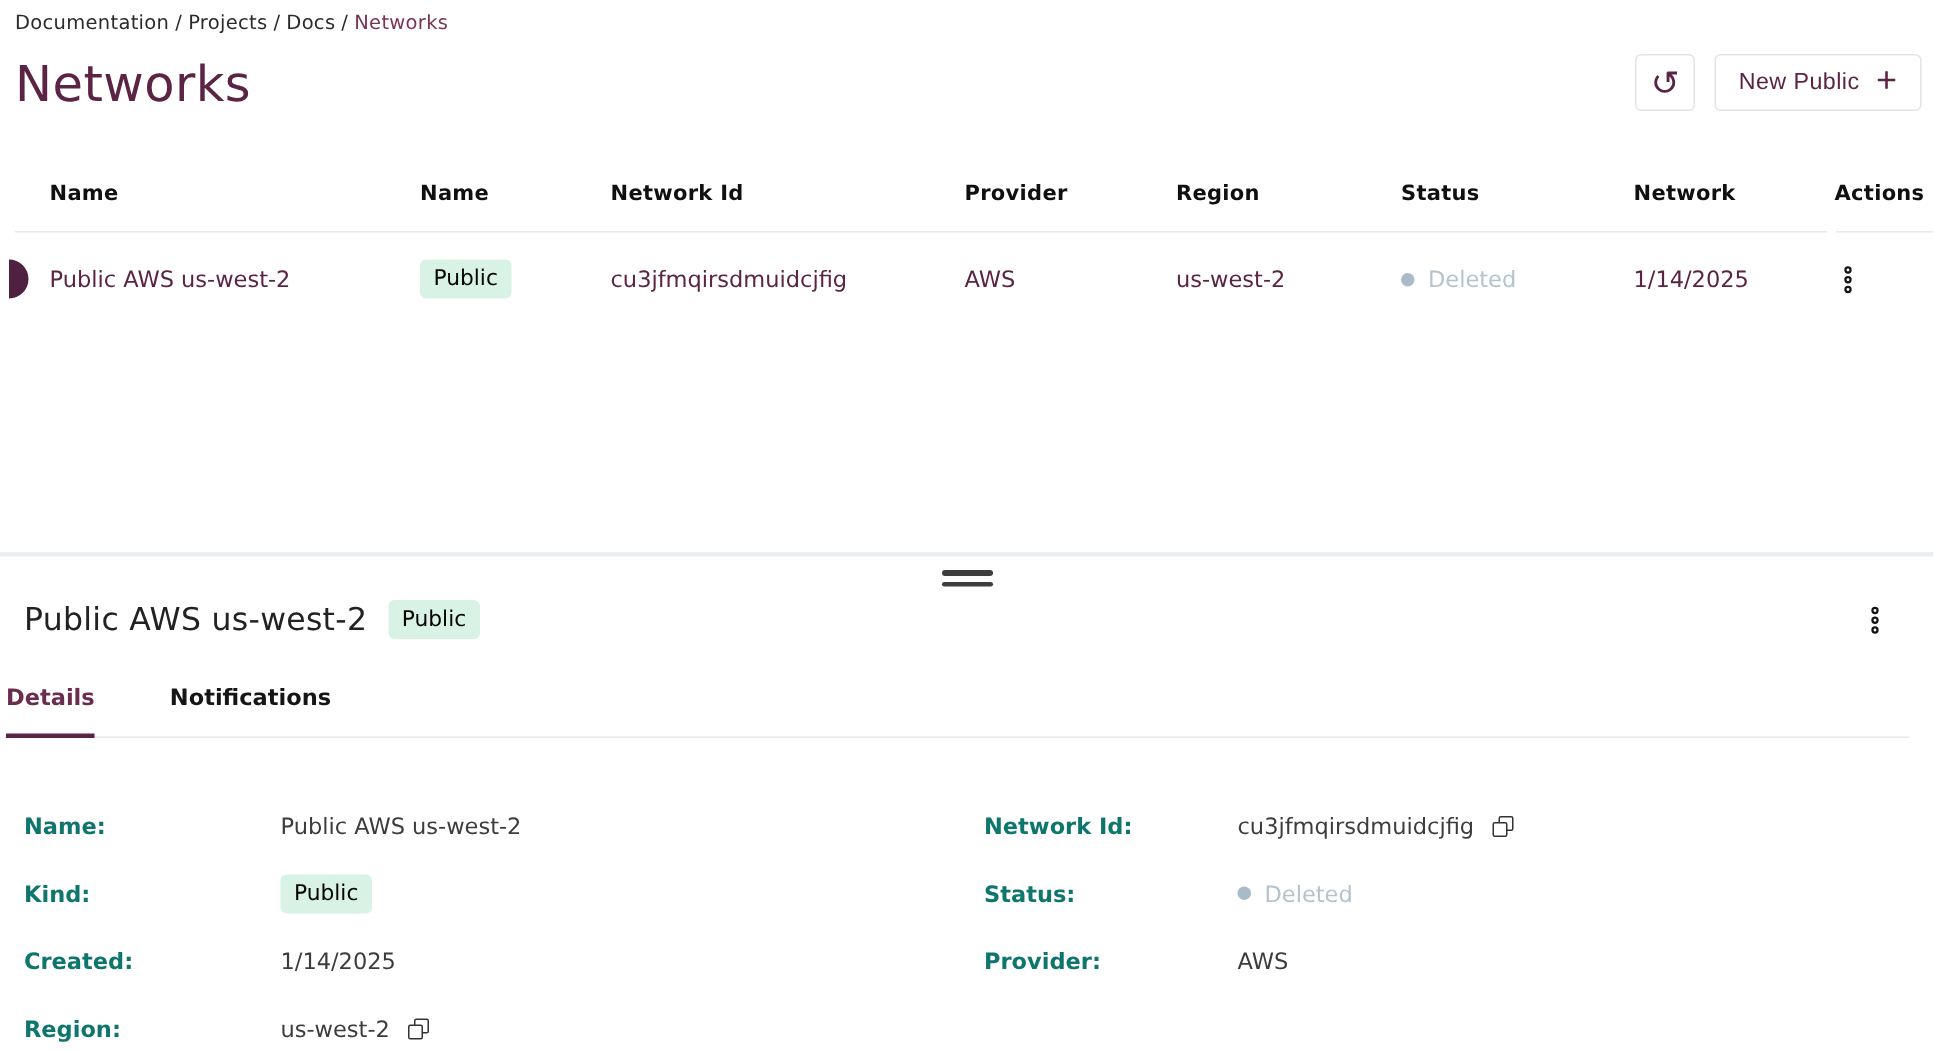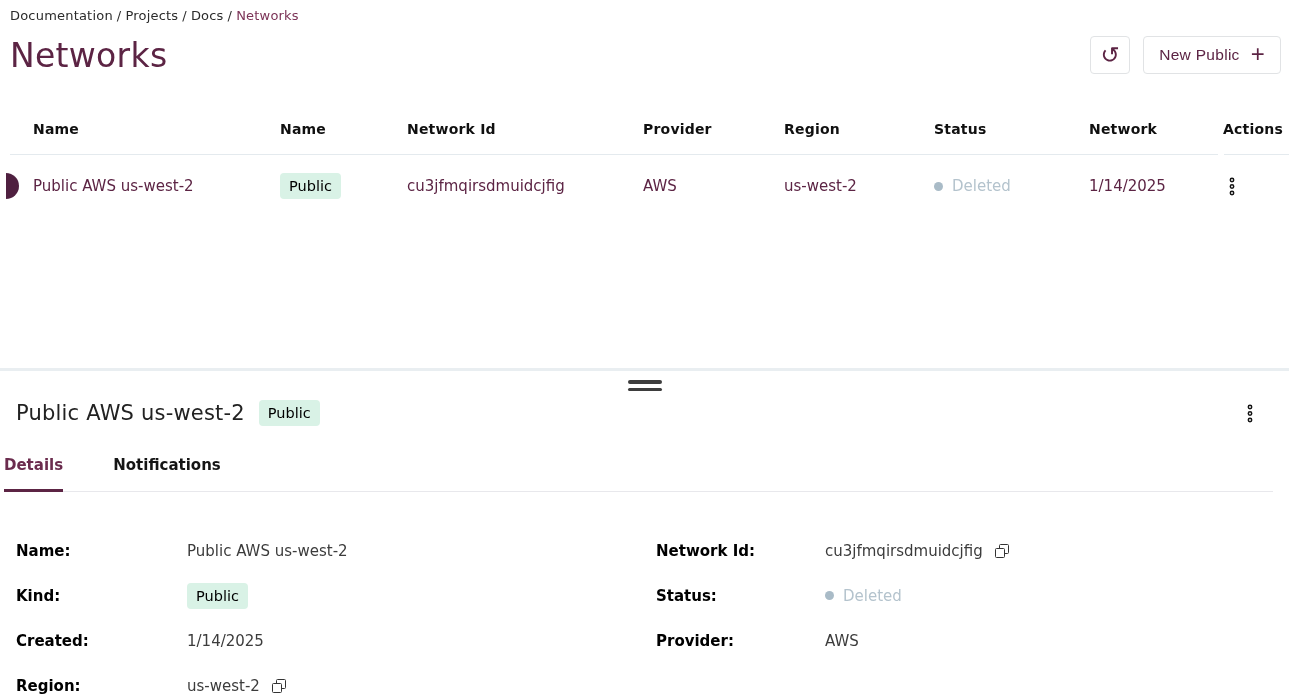--- a/index.html
+++ b/index.html
@@ -60,21 +60,21 @@
     font-family:inherit; font-size:15px; font-weight:700; color:#151515;
     padding:12px 0 18px; margin-right:45px; position:relative; }
   .tab.active { color:#6b2c4e; }
   .tab.active::after { content:""; position:absolute; left:0; right:0; bottom:0;
     height:3px; background:#5c2444; z-index:1; }
 
   .details-grid { margin-top:36px; display:grid; grid-template-columns:640px 1fr; padding:0 0 0 16px; }
   .dcol.right { padding-left:0; }
   .drow { display:grid; grid-template-columns:171px 1fr; align-items:center; height:45px; }
   .dcol.right .drow { grid-template-columns:169px 1fr; }
-  .dlabel { font-weight:700; font-size:15px; color:#000000; }
+  .dlabel { font-weight:700; font-size:15px; color:#0f766e; }
   .dvalue { font-size:15px; color:#3c3c3c; display:flex; align-items:center; gap:12px; }
   .dvalue.muted { color:#b4c3cd; font-weight:500; gap:9px; }
 
   .copy-btn { position:relative; width:14px; height:14px; background:none; border:none;
     cursor:pointer; display:inline-block; }
   .copy-btn::before { content:""; position:absolute; left:4px; top:0;
     width:8px; height:8px; border:1.4px solid #333; border-radius:1.5px; }
   .copy-btn::after { content:""; position:absolute; left:0; top:4px;
     width:8px; height:8px; border:1.4px solid #333; border-radius:1.5px; background:#fff; }
 </style>

